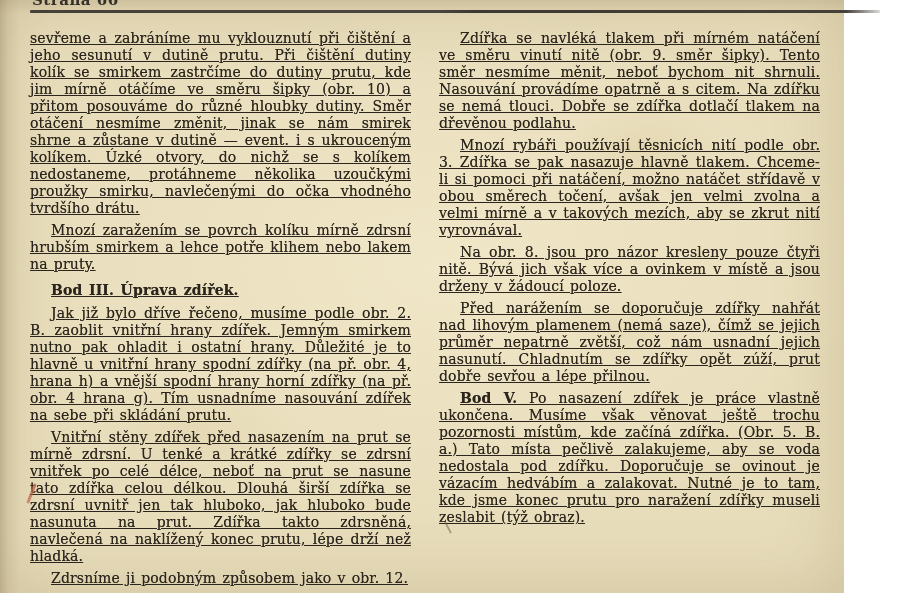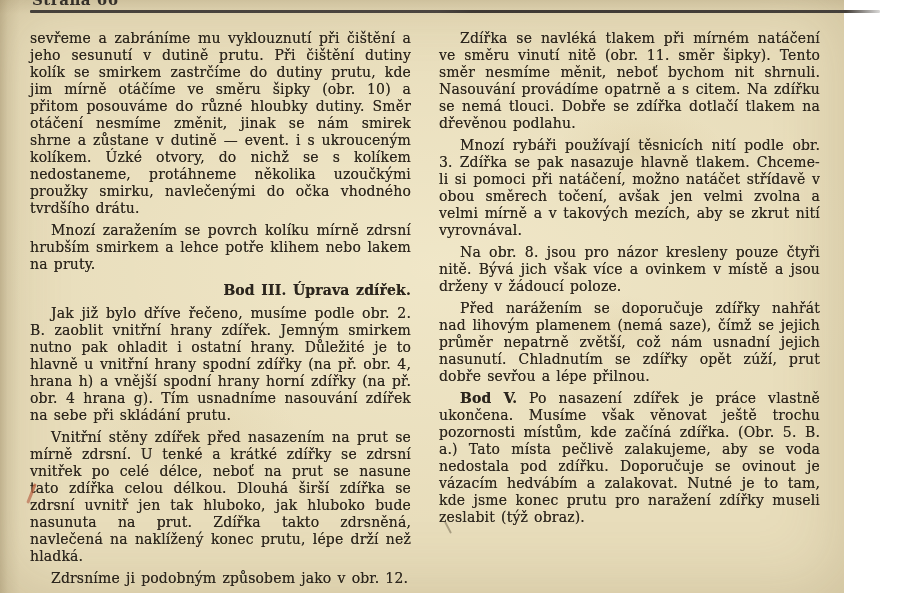--- a/index.html
+++ b/index.html
@@ -45,40 +45,41 @@
     border-radius: 1px;
   }
   .columns {
     position: absolute;
     top: 30px;
     left: 30px;
     right: 24px;
     bottom: 0;
     display: flex;
     gap: 28px;
+    text-decoration: underline;
   }
   .col {
     flex: 1 1 0;
     font-size: 14px;
     line-height: 17px;
     letter-spacing: 0.15px;
     word-spacing: 1.5px;
     text-align: justify;
     text-shadow: 0 0 0.5px rgba(43,35,22,0.65);
   }
   .para {
     margin: 0 0 5px 0;
   }
   .para.indent { text-indent: 1.5em; }
   .para .lead { font-weight: bold; }
   .para.heading {
     font-weight: bold;
     margin: 9px 0 6px 0;
     text-indent: 1.5em;
-    text-align: right;
+    text-align: left;
   }
   .pencil-mark-red {
     position: absolute;
     left: 30px;
     top: 483px;
     width: 3px;
     height: 21px;
     background: linear-gradient(180deg, rgba(192,106,69,0.85), rgba(176,84,58,0.55));
     transform: rotate(22deg);
     border-radius: 2px;
@@ -108,21 +109,21 @@
       <p class="para"><span>sevřeme a zabráníme mu vyklouznutí při čištění a jeho sesunutí v dutině prutu. Při čištění dutiny kolík se smirkem zastrčíme do dutiny prutu, kde jim mírně otáčíme ve směru šipky (obr. 10) a přitom posouváme do různé hloubky dutiny. Směr otáčení nesmíme změnit, jinak se nám smirek shrne a zůstane v dutině — event. i s ukrouceným kolíkem. Úzké otvory, do nichž se s kolíkem nedostaneme, protáhneme několika uzoučkými proužky smirku, navlečenými do očka vhodného tvrdšího drátu.</span></p>
       <p class="para indent"><span>Mnozí zaražením se povrch kolíku mírně zdrsní hrubším smirkem a lehce potře klihem nebo lakem na pruty.</span></p>
       <p class="para heading"><b class="lead">Bod III. Úprava zdířek.</b></p>
       <p class="para indent"><span>Jak již bylo dříve řečeno, musíme podle obr. 2. B. zaoblit vnitřní hrany zdířek. Jemným smirkem nutno pak ohladit i ostatní hrany. Důležité je to hlavně u vnitřní hrany spodní zdířky (na př. obr. 4, hrana h) a vnější spodní hrany horní zdířky (na př. obr. 4 hrana g). Tím usnadníme nasouvání zdířek na sebe při skládání prutu.</span></p>
       <p class="para indent"><span>Vnitřní stěny zdířek před nasazením na prut se mírně zdrsní. U tenké a krátké zdířky se zdrsní vnitřek po celé délce, neboť na prut se nasune tato zdířka celou délkou. Dlouhá širší zdířka se zdrsní uvnitř jen tak hluboko, jak hluboko bude nasunuta na prut. Zdířka takto zdrsněná, navlečená na naklížený konec prutu, lépe drží než hladká.</span></p>
       <p class="para indent"><span>Zdrsníme ji podobným způsobem jako v obr. 12.</span></p>
       <p class="para indent"><b class="lead">Bod IV.</b><span> Před nasazením zdířek se mírně zdrsněný konec prutu ovine řídce měkkou nití, namočenou v klihu (obr. 11.), a vše se lehce přetře řídkou kaší, namíchanou z klihu a nejjemněji rozemleté a rozetřené</span></p>
     </div>
 
     <div class="col">
-      <p class="para indent"><span>Zdířka se navléká tlakem při mírném natáčení ve směru vinutí nitě (obr. 11. směr šipky). Tento směr nesmíme měnit, neboť bychom nit shrnuli. Nasouvání provádíme opatrně a s citem. Na zdířku se nemá tlouci. Dobře se zdířka dotlačí tlakem na dřevěnou podlahu.</span></p>
+      <p class="para indent"><span>Zdířka se navléká tlakem při mírném natáčení ve směru vinutí nitě (obr. 9. směr šipky). Tento směr nesmíme měnit, neboť bychom nit shrnuli. Nasouvání provádíme opatrně a s citem. Na zdířku se nemá tlouci. Dobře se zdířka dotlačí tlakem na dřevěnou podlahu.</span></p>
       <p class="para indent"><span>Mnozí rybáři používají těsnicích nití podle obr. 3. Zdířka se pak nasazuje hlavně tlakem. Chceme-li si pomoci při natáčení, možno natáčet střídavě v obou směrech točení, avšak jen velmi zvolna a velmi mírně a v takových mezích, aby se zkrut nití vyrovnával.</span></p>
       <p class="para indent"><span>Na obr. 8. jsou pro názor kresleny pouze čtyři nitě. Bývá jich však více a ovinkem v místě a jsou drženy v žádoucí poloze.</span></p>
       <p class="para indent"><span>Před narážením se doporučuje zdířky nahřát nad lihovým plamenem (nemá saze), čímž se jejich průměr nepatrně zvětší, což nám usnadní jejich nasunutí. Chladnutím se zdířky opět zúží, prut dobře sevřou a lépe přilnou.</span></p>
       <p class="para indent"><b class="lead">Bod V.</b><span> Po nasazení zdířek je práce vlastně ukončena. Musíme však věnovat ještě trochu pozornosti místům, kde začíná zdířka. (Obr. 5. B. a.) Tato místa pečlivě zalakujeme, aby se voda nedostala pod zdířku. Doporučuje se ovinout je vázacím hedvábím a zalakovat. Nutné je to tam, kde jsme konec prutu pro naražení zdířky museli zeslabit (týž obraz).</span></p>
 
     </div>
 
   </div>
 
   <div class="pencil-mark-red"></div>

